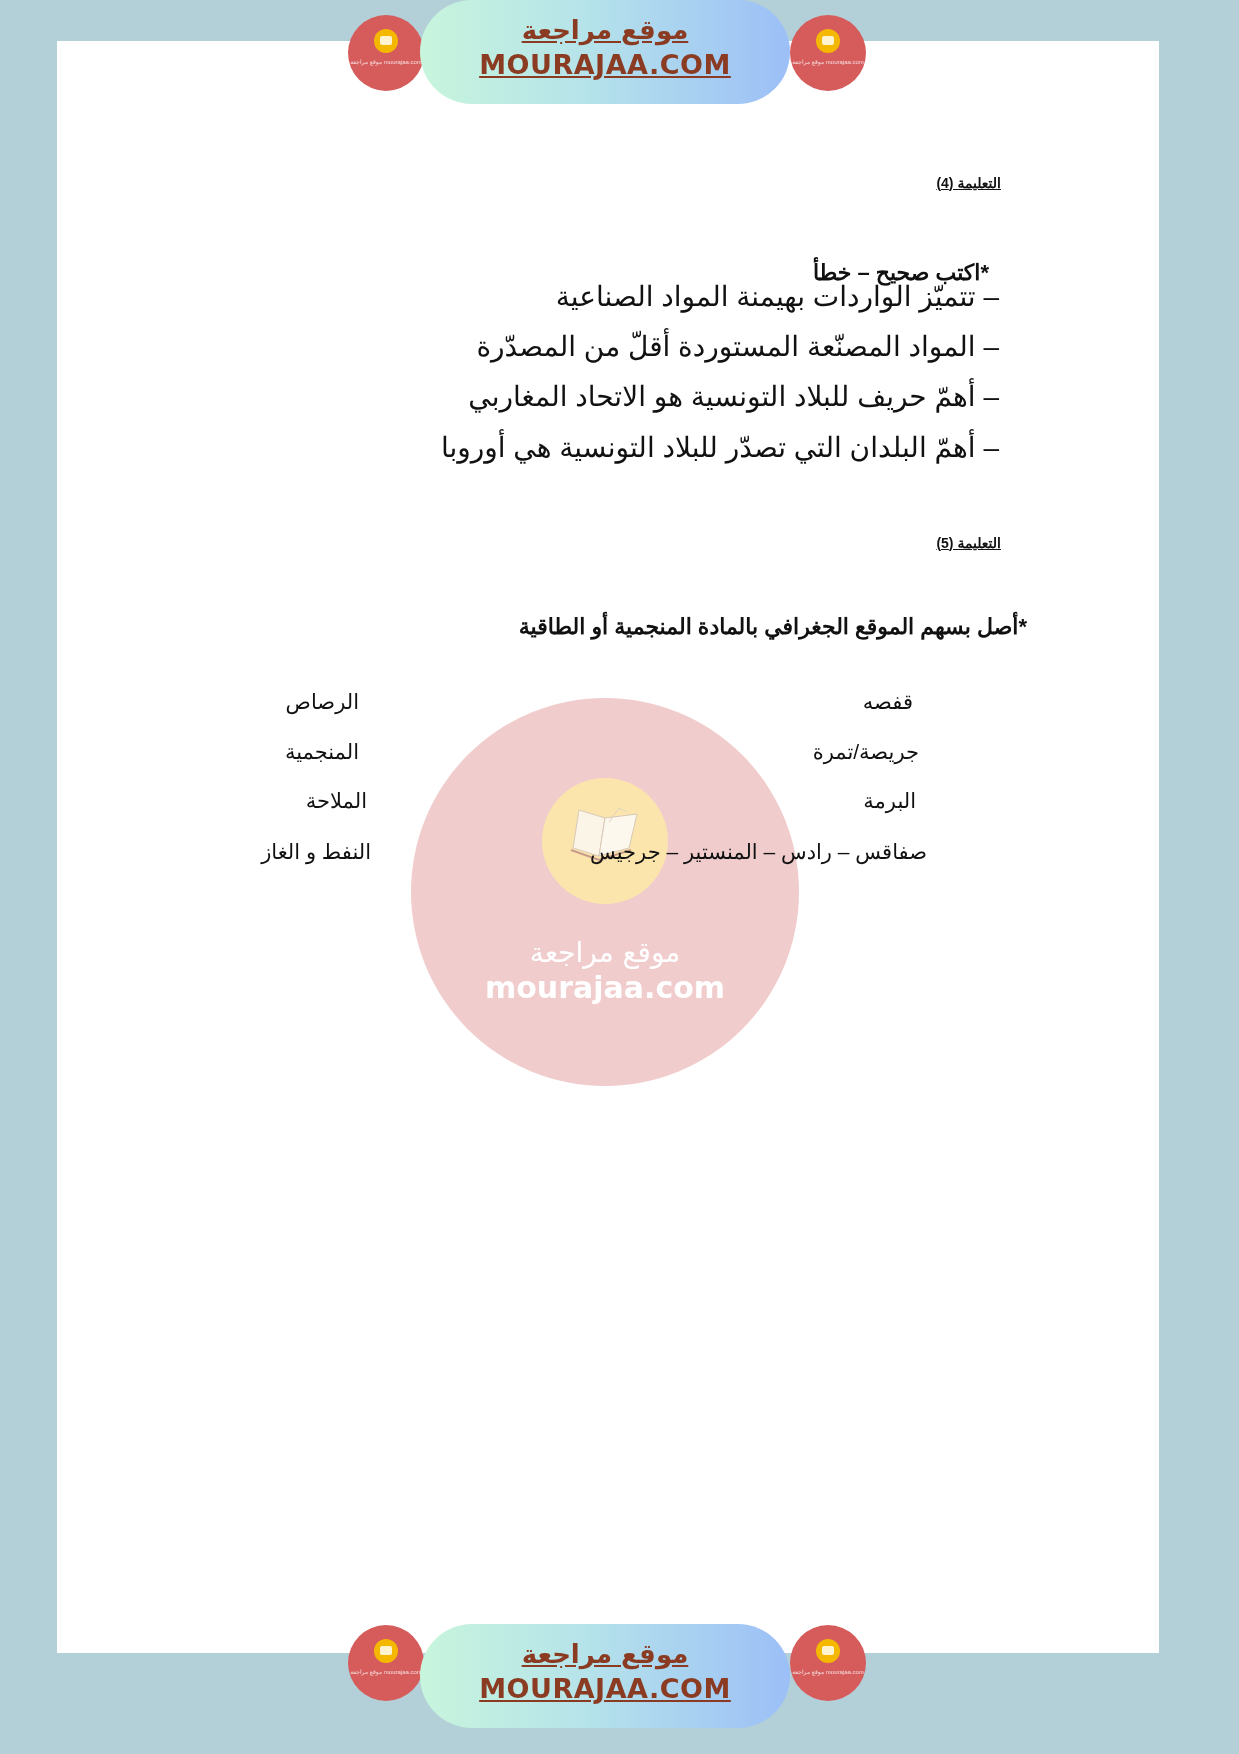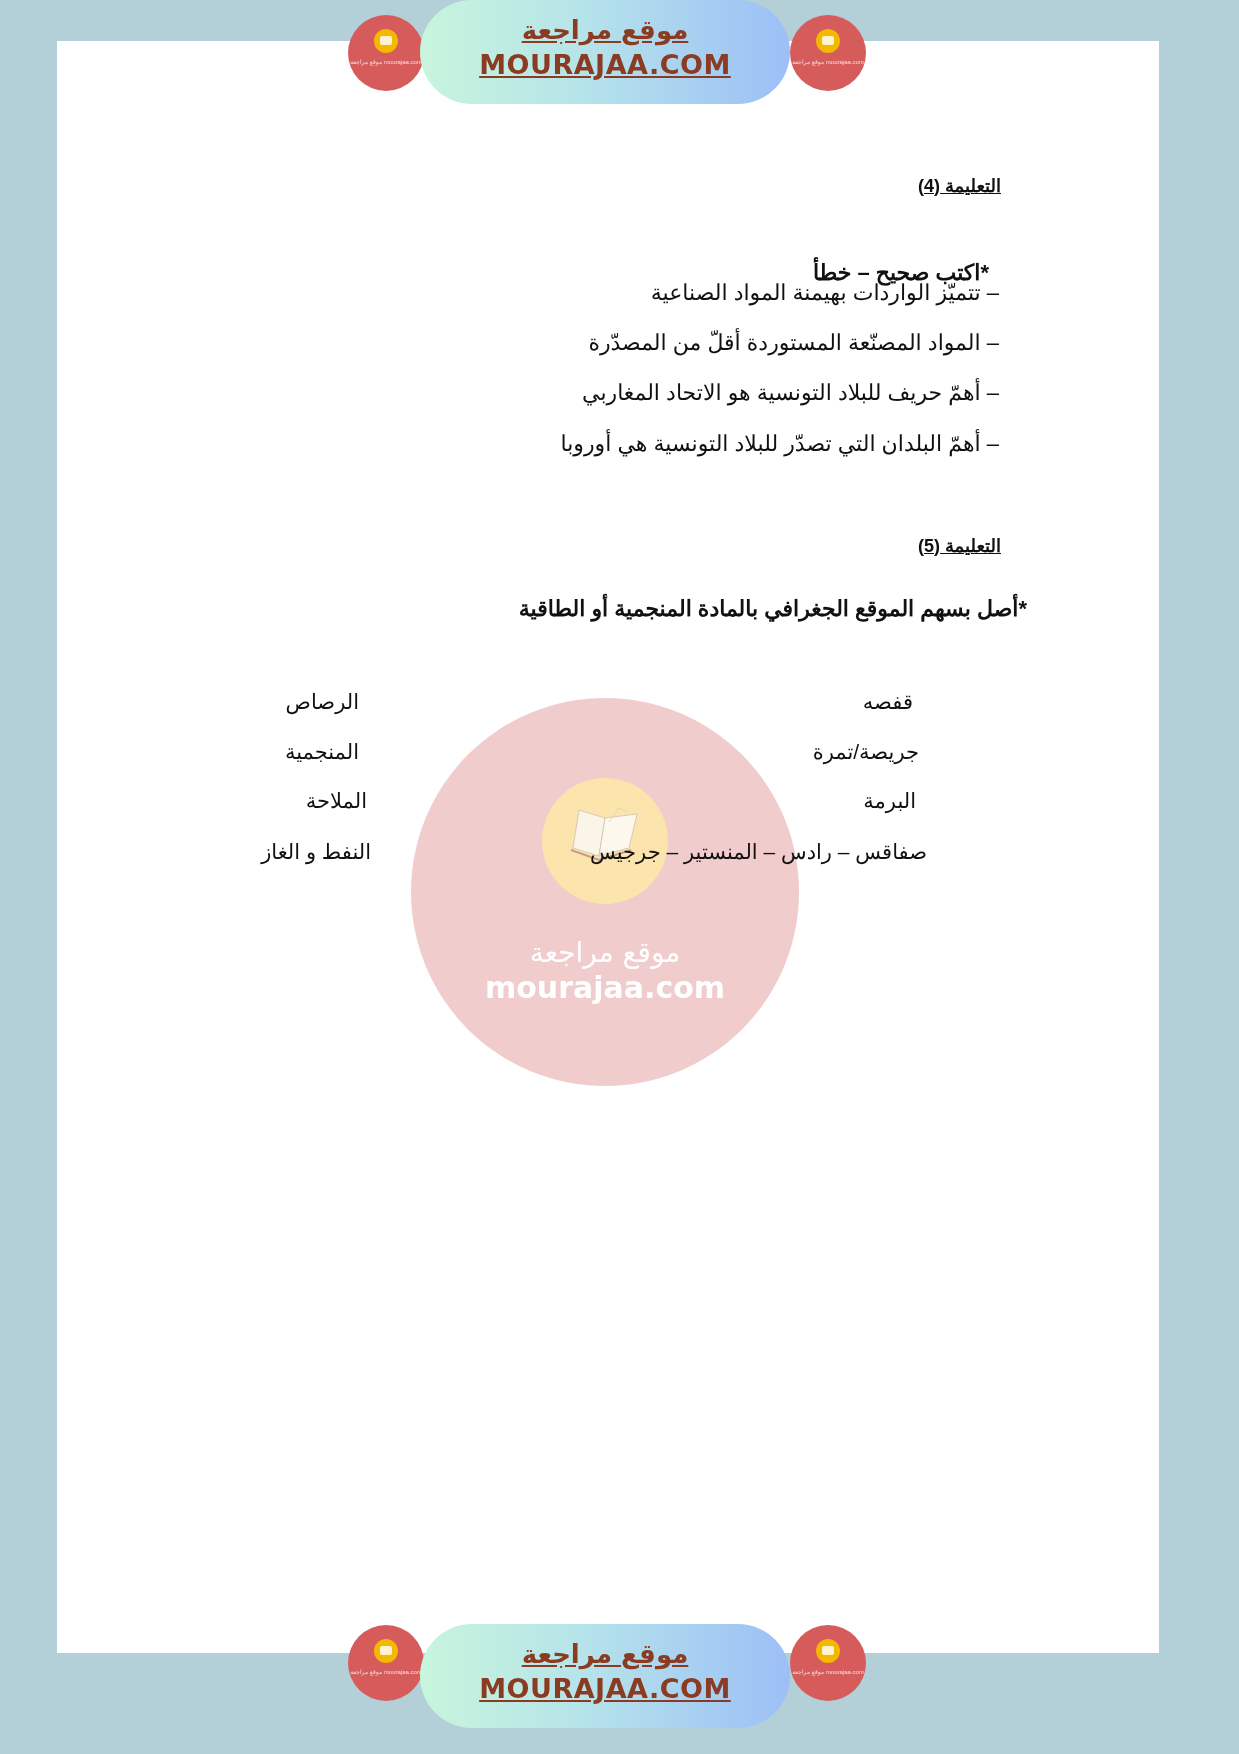--- a/index.html
+++ b/index.html
@@ -69,23 +69,23 @@
   .wm .t1, .wm .t2 {
     position:absolute; left:0; right:0; text-align:center; color:#ffffff;
     font-family:"DejaVu Sans", sans-serif;
   }
   .wm .t1 { top:238px; font-size:28px; direction:rtl; }
   .wm .t2 { top:272px; font-size:30px; font-weight:bold; }
 
   
   .txt { position:absolute; direction:rtl; color:#111; white-space:nowrap;
          font-family:"Liberation Sans", sans-serif; }
-  .heading { font-weight:bold; font-size:18px; text-decoration:underline; }
+  .heading { font-weight:bold; font-size:14px; text-decoration:underline; }
   .instr { font-weight:bold; font-size:22px; }
-  .item { font-size:22px; }
+  .item { font-size:28px; }
   .col { font-size:21px; }
 </style>
 </head>
 <body>
 
 <div class="page"></div>
 
 <div class="badge tl">
   <span class="dot"></span>
   <span class="cap">موقع مراجعة mourajaa.com</span>
@@ -100,21 +100,21 @@
 </div>
 
 <div class="txt heading" style="right:238px; top:175px;">التعليمة (4)</div>
 <div class="txt instr" style="right:250px; top:228px;margin-top:32px;">*اكتب صحيح – خطأ</div>
 <div class="txt item" style="right:240px; top:280px;">– تتميّز الواردات بهيمنة المواد الصناعية</div>
 <div class="txt item" style="right:240px; top:330px;">– المواد المصنّعة المستوردة أقلّ من المصدّرة</div>
 <div class="txt item" style="right:240px; top:380px;">– أهمّ حريف للبلاد التونسية هو الاتحاد المغاربي</div>
 <div class="txt item" style="right:240px; top:431px;">– أهمّ البلدان التي تصدّر للبلاد التونسية هي أوروبا</div>
 
 <div class="txt heading" style="right:238px; top:535px;">التعليمة (5)</div>
-<div class="txt instr" style="right:212px; top:596px;">*أصل بسهم الموقع الجغرافي بالمادة المنجمية أو الطاقية</div>
+<div class="txt instr" style="right:212px; top:614px;">*أصل بسهم الموقع الجغرافي بالمادة المنجمية أو الطاقية</div>
 
 <div class="wm">
   <div class="inner">
     <svg class="book" viewBox="0 0 72 54">
       <path d="M4 40 L30 48 L36 10 L10 2 Z" fill="#fbf5e8" stroke="#d8c9b8" stroke-width="1"></path>
       <path d="M36 10 L30 48 L60 40 L68 6 Z" fill="#fdf8ee" stroke="#d8c9b8" stroke-width="1"></path>
       <path d="M40 14 L50 0 L58 4" fill="none" stroke="#e0d2c2" stroke-width="1"></path>
       <path d="M2 42 L30 52 L62 42" fill="none" stroke="#c79b8a" stroke-width="2"></path>
     </svg>
   </div>

